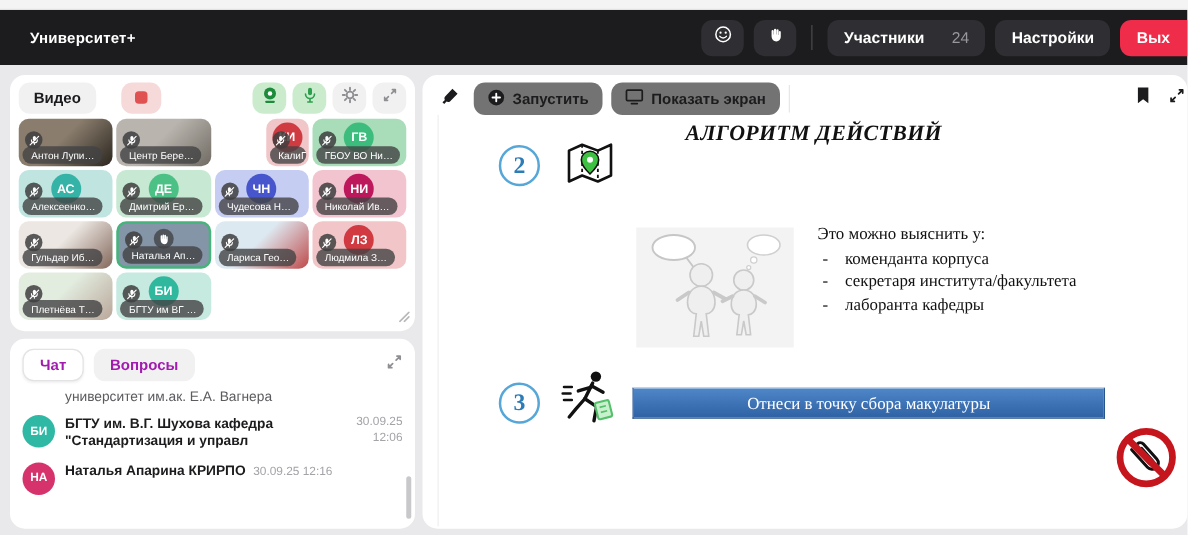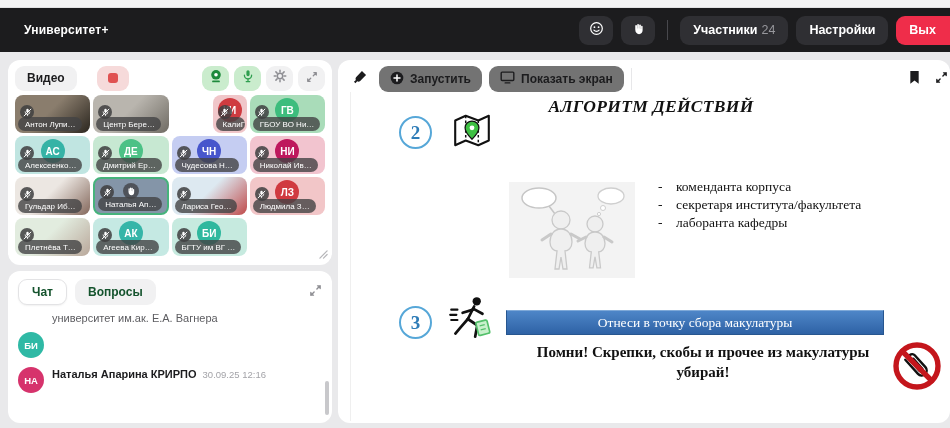--- a/index.html
+++ b/index.html
@@ -8,21 +8,21 @@
 
   
   .browser-strip { position:absolute; left:0; top:0; width:950px; height:8px; background:#f4f4f5; border-bottom:1px solid #e2e2e4; }
 
   
   .header { position:absolute; left:0; top:8px; width:950px; height:44px; background:#1c1c1e; display:flex; align-items:center; padding:0 0 0 24px; overflow:hidden; }
   .header-title { color:#fff; font-size:12px; font-weight:700; letter-spacing:.2px; }
   .header-right { margin-left:auto; display:flex; align-items:center; gap:8px; }
   .hdr-icon-btn { width:34px; height:29px; border-radius:9px; background:#2f2f33; display:flex; align-items:center; justify-content:center; cursor:pointer; }
   .hdr-divider { width:1px; height:20px; background:#48484d; margin:0 4px; }
-  .hdr-pill { height:29px; border-radius:9px; background:#2f2f33; color:#fff; font-size:12.5px; font-weight:700; display:flex; align-items:center; padding:0 13px; gap:4px; cursor:pointer; white-space:nowrap; }
+  .hdr-pill { height:29px; border-radius:9px; background:#2f2f33; color:#fff; font-size:12.5px; font-weight:700; display:flex; align-items:center; padding:0 13px; gap:22px; cursor:pointer; white-space:nowrap; }
   .hdr-pill .count { color:#97979c; font-weight:400; }
   .hdr-pill.exit { background:#ef2d4a; padding-right:26px; margin-right:-12px; }
 
   
   .card { position:absolute; background:#fff; border-radius:12px; }
   #video-card { left:8px; top:60px; width:324px; height:205px; padding:5px 7px; }
   #chat-card  { left:8px; top:271px; width:324px; height:152px; padding:8px 10px; overflow:hidden; }
   #right-panel{ left:338px; top:60px; width:612px; height:363px; }
 
   
@@ -40,21 +40,21 @@
   .tile { position:relative; border-radius:8px; overflow:visible; cursor:pointer; }
   .tile .ava { position:absolute; left:50%; top:3px; transform:translateX(-50%); width:24px; height:24px; border-radius:50%; display:flex; align-items:center; justify-content:center; color:#fff; font-size:10px; font-weight:700; }
   .badge { position:absolute; left:3px; bottom:2px; max-width:calc(100% - 5px); background:rgba(66,66,68,.8); border-radius:8px; color:#fff; font-size:8px; padding:2.5px 6px 2.5px 7px; white-space:nowrap; overflow:hidden; }
   .mic-off { position:absolute; left:5px; bottom:14px; width:14px; height:14px; border-radius:50%; background:rgba(62,62,64,.85); display:flex; align-items:center; justify-content:center; }
   .tile.hand-tile { border:2px solid #46b37c; }
   .hand-bubble { position:absolute; left:50%; top:4px; transform:translateX(-50%); width:16px; height:16px; border-radius:50%; background:rgba(62,62,64,.75); display:flex; align-items:center; justify-content:center; }
   .resize-handle { position:absolute; right:4px; bottom:2px; color:#b7b7ba; }
 
   
   .chat-tabs { display:flex; align-items:center; gap:8px; margin-bottom:7px; }
-  .tab { height:26px; border-radius:9px; font-size:12px; font-weight:600; color:#14532d; display:flex; align-items:center; padding:0 13px; cursor:pointer; }
+  .tab { height:26px; border-radius:9px; font-size:12px; font-weight:600; color:#a21caf; display:flex; align-items:center; padding:0 13px; cursor:pointer; }
   .tab.active { background:#fff; border:1px solid #e3e3e5; box-shadow:0 1px 2px rgba(0,0,0,.06); }
   .tab.idle { background:#f1f1f2; }
   .chat-expand { margin-left:auto; cursor:pointer; }
   .chat-overflow { color:#5c5c60; font-size:11px; margin:0 0 8px 34px; }
   .msg { display:flex; margin-bottom:9px; }
   .msg-ava { width:26px; height:26px; border-radius:50%; flex:0 0 26px; color:#fff; font-size:9.5px; font-weight:700; display:flex; align-items:center; justify-content:center; }
   .msg-body { flex:1; margin-left:8px; min-width:0; }
   .msg-head { display:flex; }
   .msg-name { font-size:11px; font-weight:700; color:#1c1c1e; line-height:1.3; }
   .msg-ts { margin-left:auto; text-align:right; font-size:9.5px; color:#a3a3a8; line-height:1.35; white-space:nowrap; padding-left:8px; }
@@ -344,34 +344,20 @@
           <svg viewBox="0 0 12 12" width="9" height="9">
             <rect x="4.4" y="1" width="3.2" height="5" rx="1.6" fill="#fff"></rect>
             <g stroke="#fff" stroke-width="1.1" fill="none" stroke-linecap="round">
               <path d="M2.8 5.2a3.2 3.2 0 0 0 6.4 0"></path>
               <path d="M6 8.4v1.6"></path>
             </g>
             <path d="M1.5 10.5L10.5 1.5" stroke="#fff" stroke-width="1.3" stroke-linecap="round"></path>
           </svg>
         </div>
       </div>
-      <div class="tile" style="background: rgb(197, 233, 227);">
-        <div class="ava" style="background: rgb(53, 181, 168);">АК</div>
-        <div class="badge">Агеева Кир…</div>
-        <div class="mic-off">
-          <svg viewBox="0 0 12 12" width="9" height="9">
-            <rect x="4.4" y="1" width="3.2" height="5" rx="1.6" fill="#fff"></rect>
-            <g stroke="#fff" stroke-width="1.1" fill="none" stroke-linecap="round">
-              <path d="M2.8 5.2a3.2 3.2 0 0 0 6.4 0"></path>
-              <path d="M6 8.4v1.6"></path>
-            </g>
-            <path d="M1.5 10.5L10.5 1.5" stroke="#fff" stroke-width="1.3" stroke-linecap="round"></path>
-          </svg>
-        </div>
-      </div>
       <div class="tile" style="background: rgb(198, 234, 223);">
         <div class="ava" style="background: rgb(47, 184, 158);">БИ</div>
         <div class="badge">БГТУ им ВГ …</div>
         <div class="mic-off">
           <svg viewBox="0 0 12 12" width="9" height="9">
             <rect x="4.4" y="1" width="3.2" height="5" rx="1.6" fill="#fff"></rect>
             <g stroke="#fff" stroke-width="1.1" fill="none" stroke-linecap="round">
               <path d="M2.8 5.2a3.2 3.2 0 0 0 6.4 0"></path>
               <path d="M6 8.4v1.6"></path>
             </g>
@@ -400,20 +386,27 @@
             <path d="M5.5 8.5L2 12M2 12h2.8M2 12V9.2"></path>
           </g>
         </svg>
     </div>
   </div>
   <div class="chat-overflow">университет им.ак. Е.А. Вагнера</div>
   <div id="chat-messages">
       <div class="msg">
         <div class="msg-ava" style="background: rgb(47, 185, 165);">БИ</div>
         <div class="msg-body">
+          <div class="msg-head">
+            <div class="msg-name">БГТУ им. В.Г. Шухова кафедра "Стандартизация и управл</div>
+            <div class="msg-ts">
+              <div>30.09.25</div>
+              <div>12:06</div>
+            </div>
+          </div>
         </div>
       </div>
       <div class="msg">
         <div class="msg-ava" style="background: rgb(214, 51, 108);">НА</div>
         <div class="msg-body">
           <div class="msg-head">
             <div class="msg-name">Наталья Апарина КРИРПО<span class="msg-ts-inline">30.09.25 12:16</span></div>
           </div>
         </div>
       </div>
@@ -489,20 +482,21 @@
         <circle cx="52" cy="38" r="9" fill="#efefef" stroke="#c9c9c9" stroke-width="1.3"></circle>
         <path d="M52 47c-7 0-11 6-11 13 0 6 4 9 7 9l-2 18h4l2-12 2 12h4l-2-18c3 0 7-3 7-9 0-7-4-13-11-13z" fill="#efefef" stroke="#c9c9c9" stroke-width="1.3"></path>
         <path d="M42 52l-9 6M62 52l9 5" stroke="#c9c9c9" stroke-width="3" stroke-linecap="round"></path>
         <circle cx="86" cy="42" r="8" fill="#efefef" stroke="#c9c9c9" stroke-width="1.3"></circle>
         <path d="M86 50c-6.4 0-10 5.4-10 11.6 0 5.4 3.6 8.2 6.3 8.2l-1.8 16h3.6l1.9-11 1.9 11h3.6l-1.8-16c2.7 0 6.3-2.8 6.3-8.2 0-6.2-3.6-11.6-10-11.6z" fill="#efefef" stroke="#c9c9c9" stroke-width="1.3"></path>
         <path d="M77 55l-8 4M95 55l8 5" stroke="#c9c9c9" stroke-width="3" stroke-linecap="round"></path>
       </svg>
     </div>
 
     <div class="clarify">
+      <div class="clarify-head">Это можно выяснить у:</div>
       <ul id="clarify-list">
           <li>
             <span class="dash">-</span>
             <span class="txt">коменданта корпуса</span>
           </li>
           <li>
             <span class="dash">-</span>
             <span class="txt">секретаря института/факультета</span>
           </li>
           <li>
@@ -525,21 +519,20 @@
         </g>
         <circle cx="28.5" cy="7" r="4" fill="#111"></circle>
         <g transform="rotate(-14 34 33)">
             <rect x="29" y="26" width="11" height="13" rx="1.5" fill="#c8f0cc" stroke="#53c06a" stroke-width="1.6"></rect>
             <path d="M32 30h5M32 34h5" stroke="#53c06a" stroke-width="1.3"></path>
           </g>
       </svg>
     </div>
     <div class="banner" style="left:155px; top:218px;">Отнеси в точку сбора макулатуры</div>
 
-    <div class="reminder">Помни! Скрепки, скобы и прочее из макулатуры убирай!</div>
 
     <div class="icon-abs" style="left:540px; top:248px;">
       <svg viewBox="0 0 52 52" width="52" height="52">
         <g transform="rotate(-42 26 26)" stroke="#111" stroke-width="2.4" fill="none" stroke-linecap="round">
           <path d="M21.5 13.5v19a5 5 0 0 0 10 0v-16a3.4 3.4 0 0 0-6.8 0v14.5a1.7 1.7 0 0 0 3.4 0v-13"></path>
         </g>
         <circle cx="26" cy="26" r="21" fill="none" stroke="#c4161c" stroke-width="5.4"></circle>
         <path d="M11.4 11.4L40.6 40.6" stroke="#c4161c" stroke-width="5.4" stroke-linecap="round"></path>
       </svg>
     </div>

